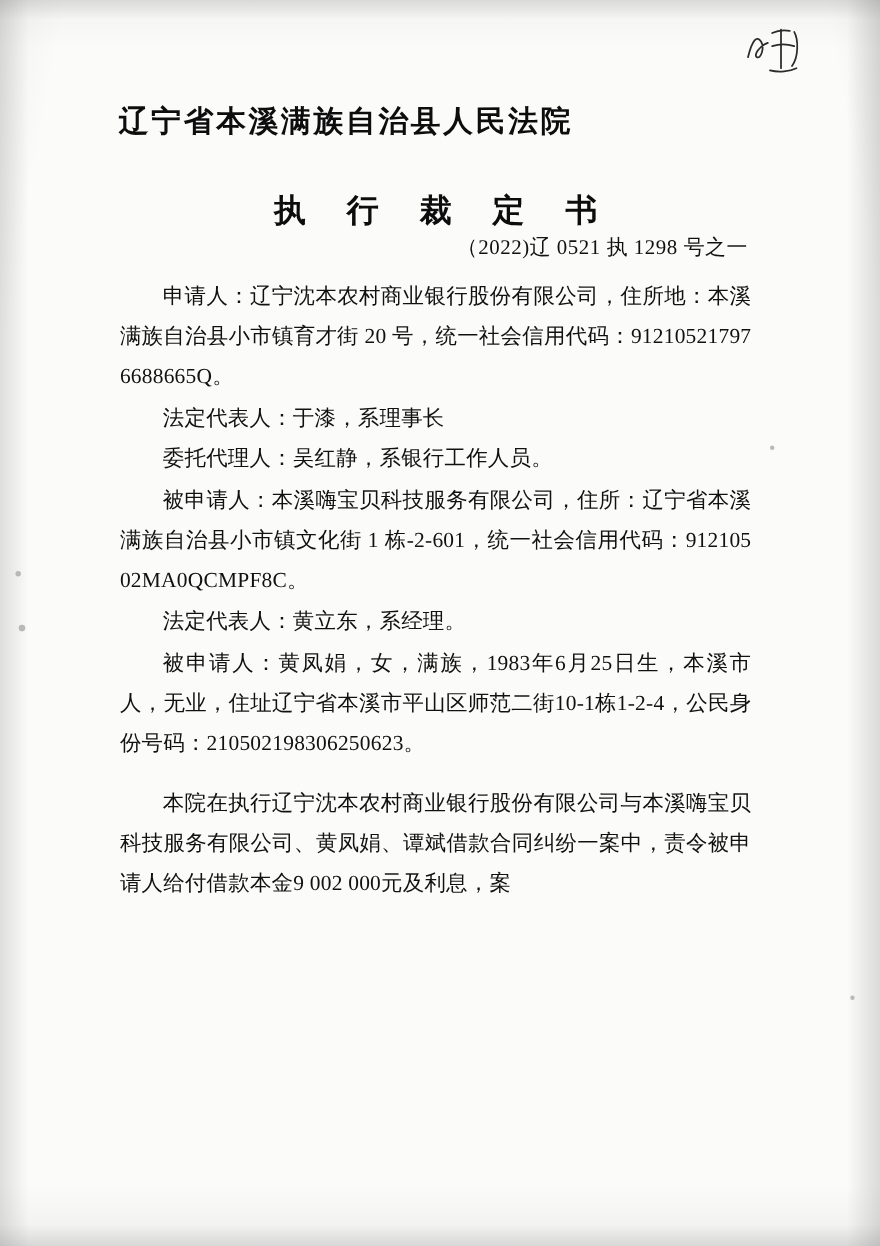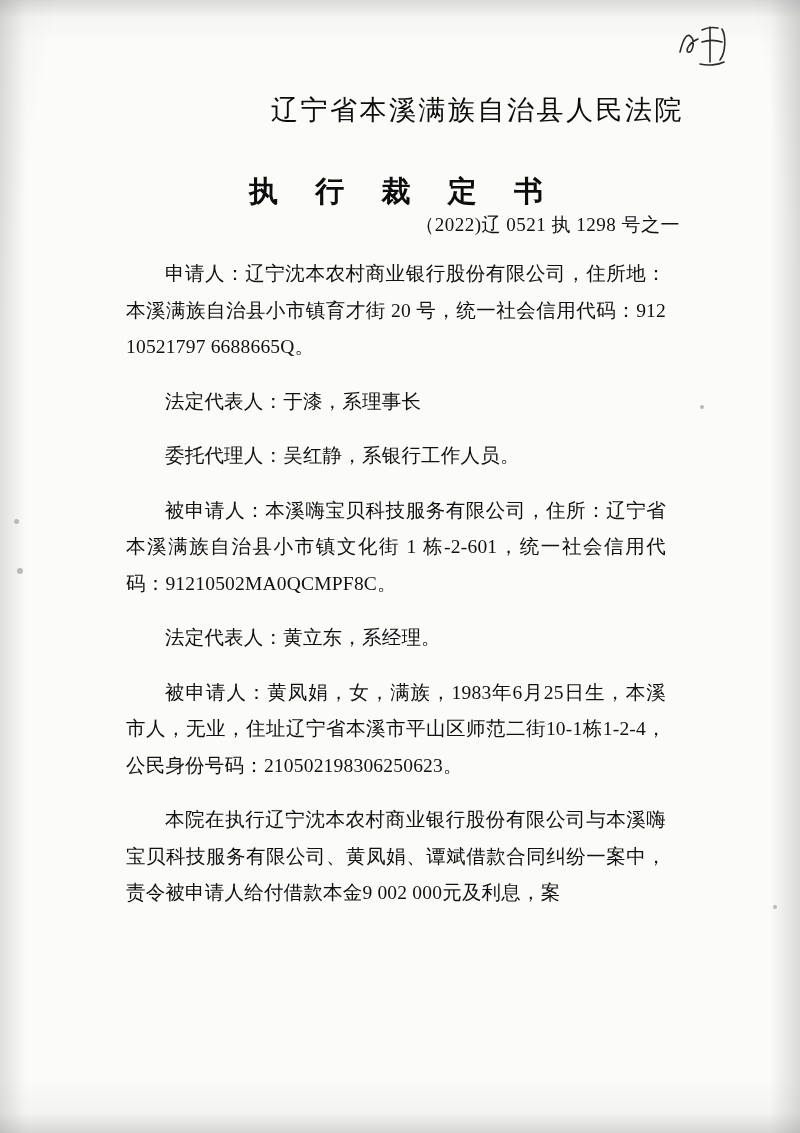--- a/index.html
+++ b/index.html
@@ -64,23 +64,23 @@
   .content {
     position: absolute;
     left: 108px;
     top: 0;
     width: 576px;
   }
 
   .court-name {
     margin-top: 92px;
     font-size: 27px;
-    font-weight: normal;
+    font-weight: bold;
     letter-spacing: 2.5px;
-    text-align: right;
+    text-align: left;
     white-space: nowrap;
     color: #0d0d0d;
   }
 
   .doc-title {
     margin-top: 44px;
     font-size: 29px;
     font-weight: bold;
     letter-spacing: 15px;
     text-align: center;
@@ -93,21 +93,21 @@
     text-align: right;
     letter-spacing: 0.5px;
     padding-right: 4px;
   }
 
   .body-block {
     margin-top: 14px;
   }
 
   p.para {
-    margin: 18px;
+    margin: 1px;
     font-size: 19.5px;
     line-height: 36.5px;
     text-indent: 2em;
     text-align: justify;
     text-justify: inter-ideograph;
     letter-spacing: 0.2px;
     word-break: break-all;
   }
 
   p.para.gap {

